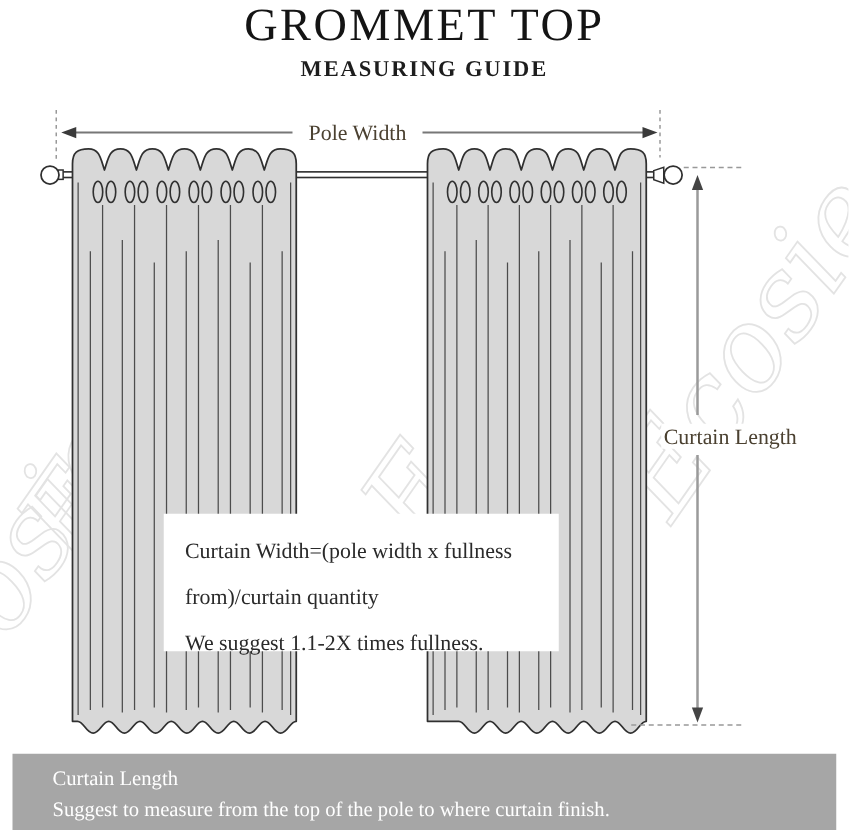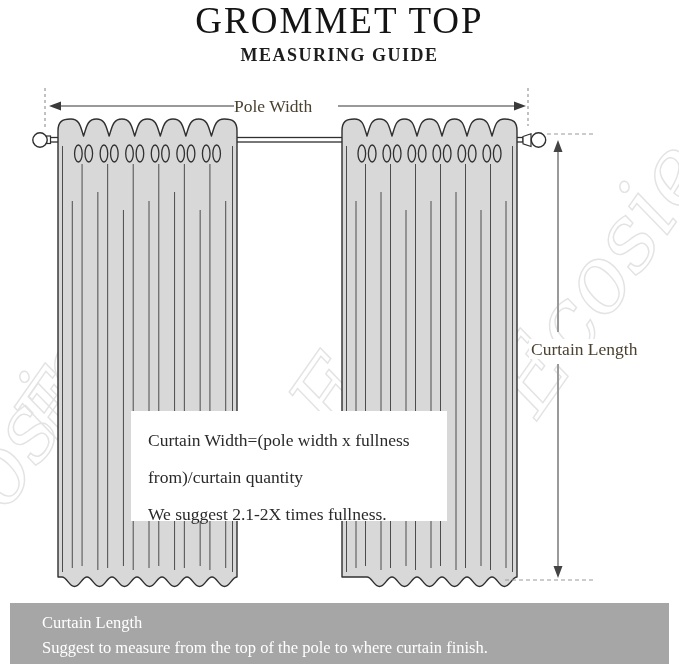--- a/index.html
+++ b/index.html
@@ -13,21 +13,21 @@
     line-height:42px;margin:0;
   }
   .subtitle{
     position:absolute;top:44px;left:0;width:679px;text-align:center;
     font-size:18px;font-weight:bold;letter-spacing:1.5px;color:#1d1d1d;
     line-height:22px;margin:0;
   }
   .diagram-svg{position:absolute;top:0;left:0;}
   .measure-label{
     position:absolute;color:#4b4131;font-size:17.5px;line-height:20px;
-    background:#ffffff;
+    background:#ffffff;text-align:center;
   }
   .pole-width-label{top:96px;left:234px;width:104px;}
   .curtain-length-label{top:339px;left:529px;width:122px;text-align:left;padding-left:2px;}
   .info-box{
     position:absolute;left:131px;top:411px;width:316px;height:110px;
     background:#ffffff;box-sizing:border-box;padding:11px 0 0 17px;
     font-size:17.5px;line-height:37px;color:#2a2a2a;
   }
   .info-box p{margin:0;white-space:nowrap;}
   .footer{
@@ -143,21 +143,21 @@
       <polygon points="558,578 553.5,566 562.5,566" fill="#444"></polygon>
     </g>
   </svg>
 
   <div class="measure-label pole-width-label">Pole Width</div>
   <div class="measure-label curtain-length-label">Curtain Length</div>
 
   <div class="info-box">
     <p>Curtain Width=(pole width x fullness</p>
     <p>from)/curtain quantity</p>
-    <p>We suggest 2.1-2X times fullness.</p>
+    <p>We suggest 1.1-2X times fullness.</p>
   </div>
 
   <div class="footer">
     <p>Curtain Length</p>
     <p>Suggest to measure from the top of the pole to where curtain finish.</p>
   </div>
 
 </div>
 
 </body></html>

